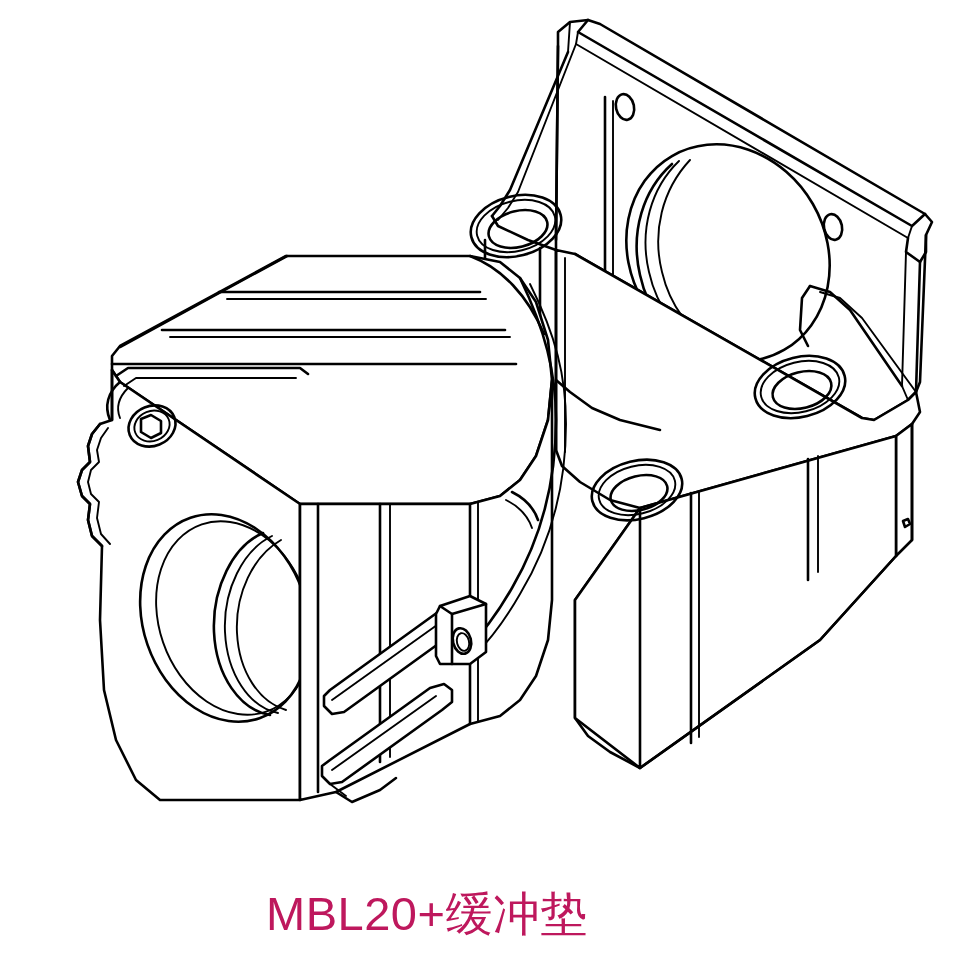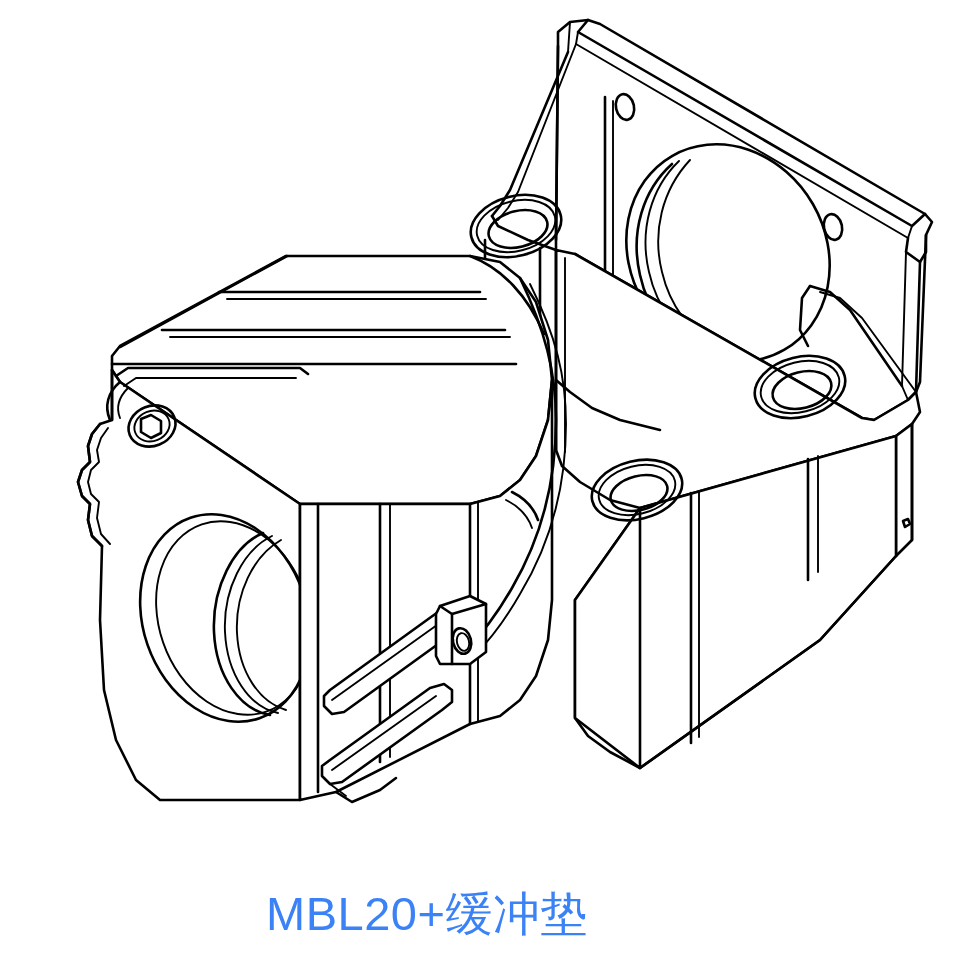--- a/index.html
+++ b/index.html
@@ -55,21 +55,21 @@
   }
   #caption {
     position: absolute;
     left: 0;
     top: 884px;
     width: 854px;
     text-align: center;
     font-size: 47px;
     line-height: 60px;
     letter-spacing: 0.5px;
-    color: #3b82f6;
+    color: #be185d;
     font-family: "Liberation Sans", "DejaVu Sans", sans-serif;
     white-space: nowrap;
     user-select: none;
   }
 </style>
 </head>
 <body>
 
 <div id="page">
 

